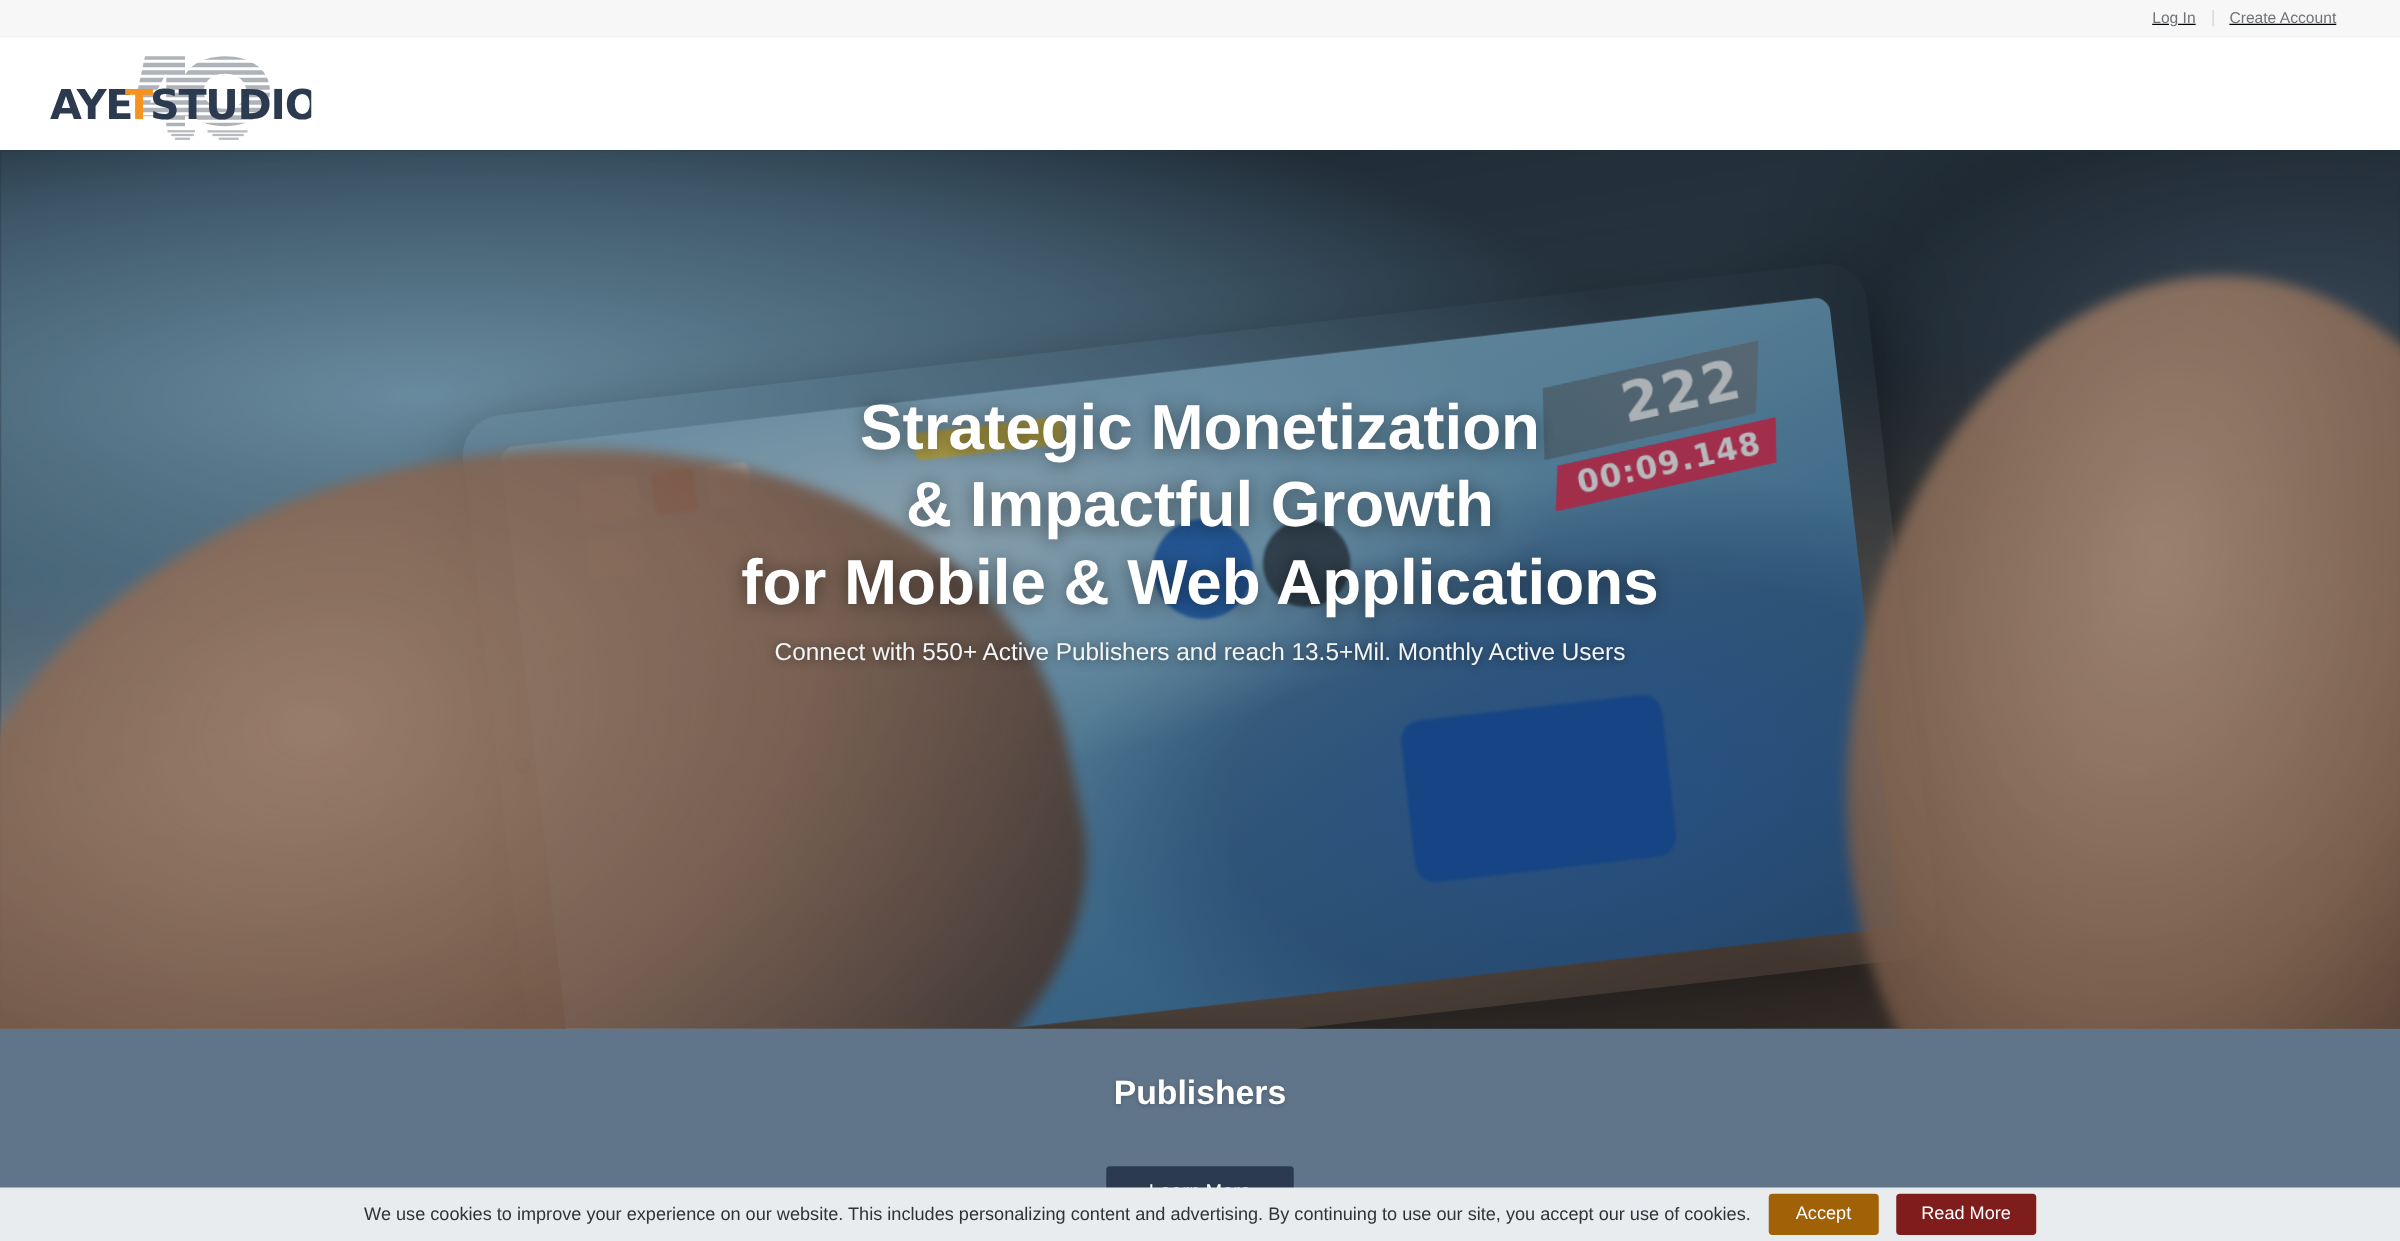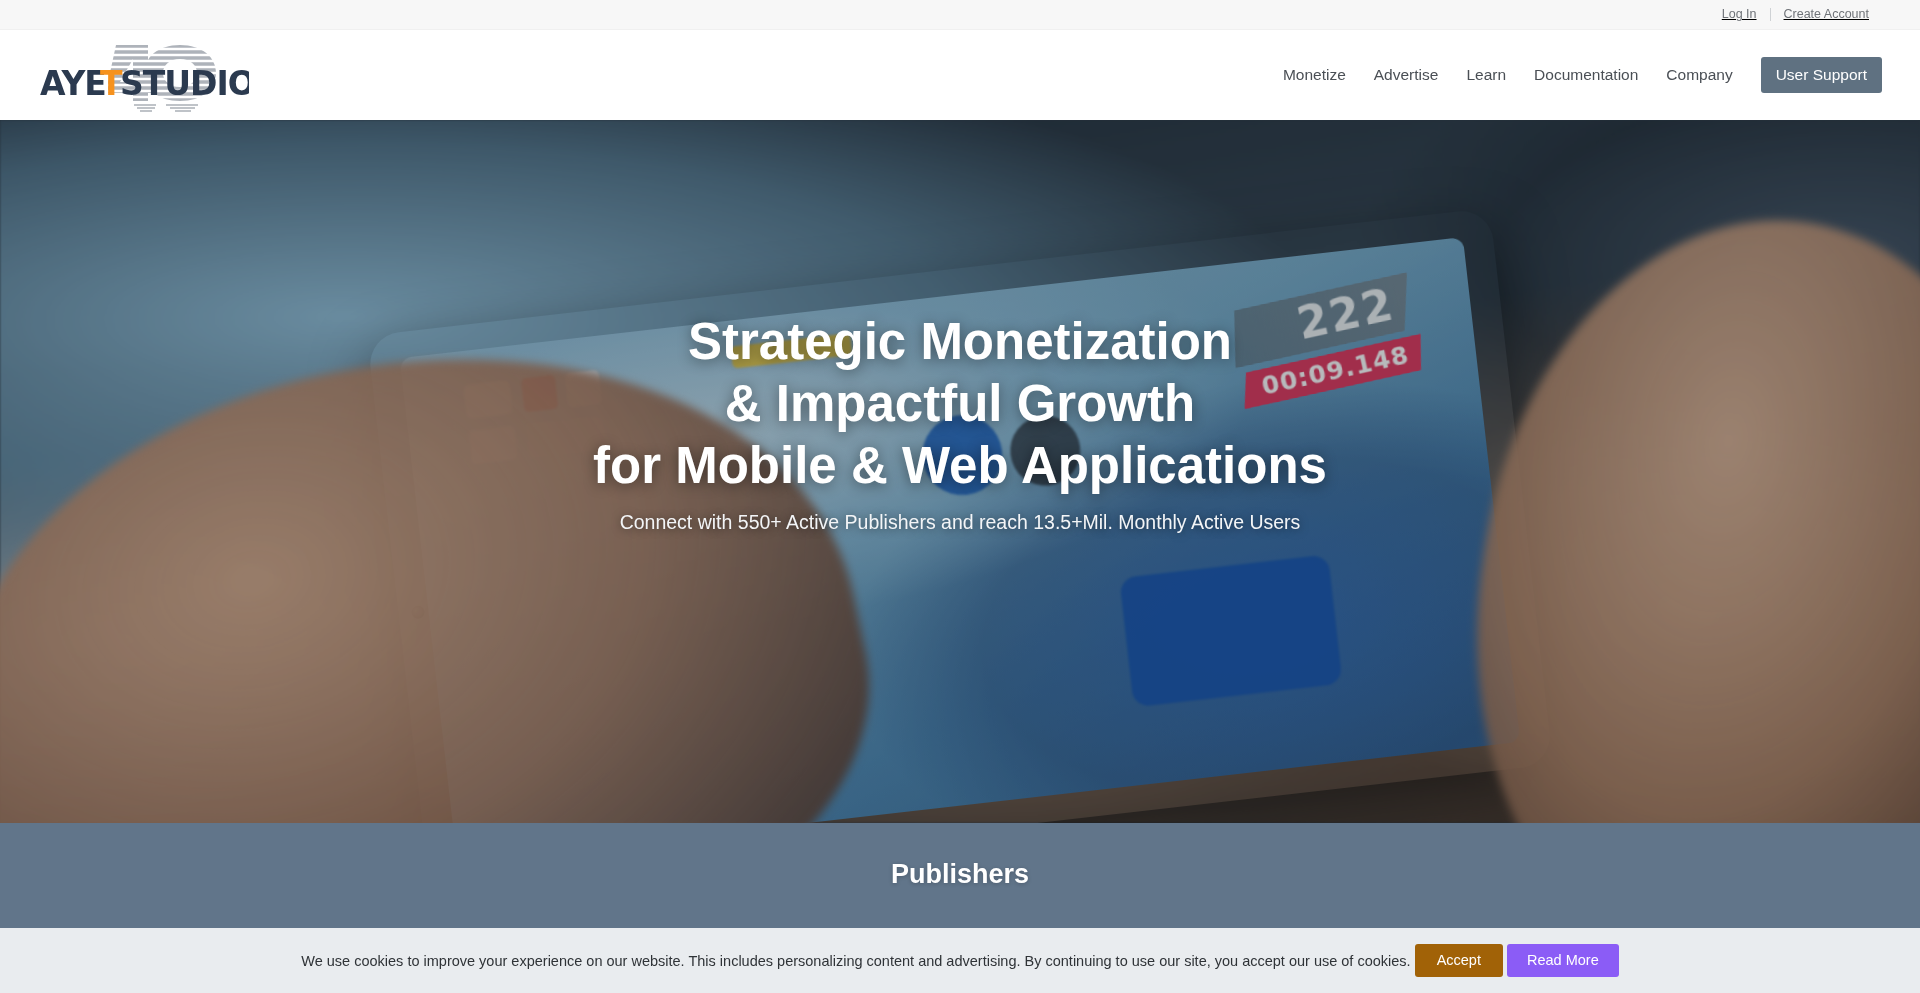--- a/index.html
+++ b/index.html
@@ -149,33 +149,33 @@
     text-shadow:0 1px 4px rgba(0,0,0,0.22);
   }
   .panel-btn {
     margin-top:43px; background:#2b3a4f; color:#ffffff;
     font-size:16px; padding:13px 34px; border-radius:3px;
     text-decoration:none; line-height:1; white-space:nowrap;
   }
 
   
   .cookie {
-    position:absolute; left:0; right:0; bottom:0; height:65px;
+    position:absolute; left:0; right:0; bottom:0; height:43px;
     background:#e9ecef;
-    display:flex; align-items:center; justify-content:center; gap:4px;
+    display:flex; align-items:center; justify-content:center; gap:14px;
     padding:0 20px; z-index:50;
   }
   .cookie-text { font-size:14.5px; color:#2f3337; }
   .cookie-accept {
     background:#a16207; color:#ffffff; font-size:14.5px;
     padding:9px 22px; border-radius:3px; text-decoration:none; line-height:1;
     border:none; cursor:pointer; font-family:inherit;
   }
   .cookie-more {
-    background:#8b5cf6; color:#ffffff; font-size:14.5px;
+    background:#7f1d1d; color:#ffffff; font-size:14.5px;
     padding:9px 20px; border-radius:3px; text-decoration:none; line-height:1;
     border:none; cursor:pointer; font-family:inherit;text-align:right;
   }
 </style>
 </head>
 <body>
 
 <div class="topbar">
   <a href="#">Log In</a>
   <span class="divider"></span>
@@ -215,28 +215,20 @@
           <path d="M136 71 h25"></path>
           <path d="M141 74 h16"></path>
       </g>
 
       <text x="6" y="58" font-family="DejaVu Sans, sans-serif" font-size="33" font-weight="bold" fill="#2b3a4f" letter-spacing="-1">AYE</text>
       <text x="66" y="58" font-family="DejaVu Sans, sans-serif" font-size="33" font-weight="bold" fill="#f6921e" letter-spacing="-1">T</text>
       <text x="86" y="58" font-family="DejaVu Sans, sans-serif" font-size="33" font-weight="bold" fill="#2b3a4f" letter-spacing="-1">STUDIOS</text>
     </svg>
   </a>
 
-  <nav class="nav">
-    <a href="#" class="nav-item">Monetize</a>
-    <a href="#" class="nav-item">Advertise</a>
-    <a href="#" class="nav-item">Learn</a>
-    <a href="#" class="nav-item">Documentation</a>
-    <a href="#" class="nav-item">Company</a>
-    <a href="#" class="nav-btn">User Support</a>
-  </nav>
 </div>
 
 <div class="hero">
   <div class="hero-bg">
     <div class="hero-photo"></div>
 
     <div class="device">
       <div class="device-screen">
         <div class="ui-tile" style="left:60px;  top:34px;  width:46px; height:34px; background:rgba(236,240,243,0.75);"></div>
         <div class="ui-tile" style="left:118px; top:34px;  width:34px; height:34px; background:rgba(214,62,72,0.8);"></div>

